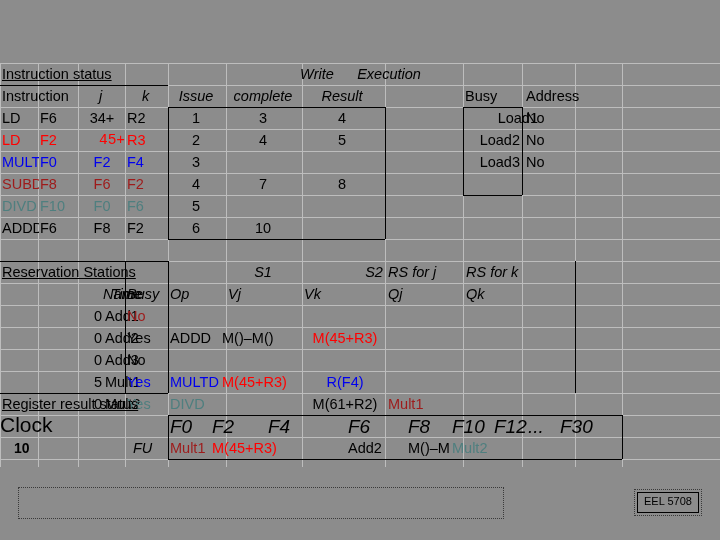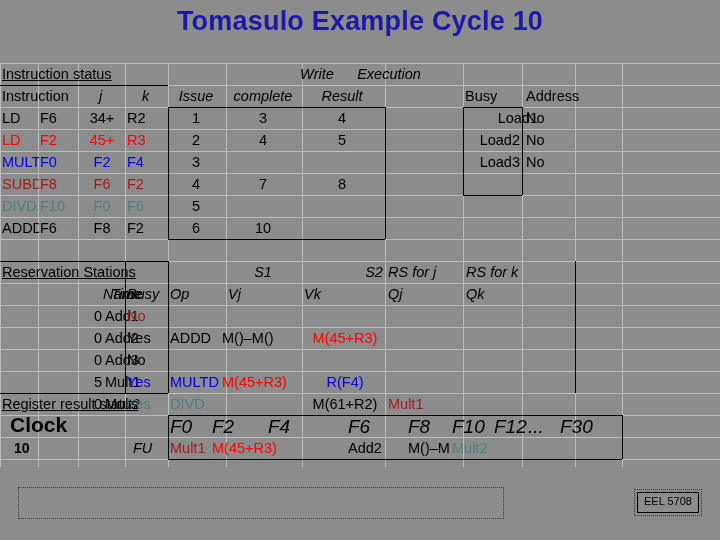--- a/index.html
+++ b/index.html
@@ -79,21 +79,20 @@
   .eel-dots{
     position:absolute;left:634px;top:489px;width:68px;height:27px;
     border:1px dotted #3a3a3a;box-sizing:border-box;
   }
 </style>
 </head>
 <body>
 
 <div class="slide">
 
-  <div class="title">Tomasulo Example Cycle 10</div>
 
   <div class="sheet">
 
     <div id="grid-layer">
         <div class="vline" style="left: 0px;"></div>
         <div class="vline" style="left: 38px;"></div>
         <div class="vline" style="left: 78px;"></div>
         <div class="vline" style="left: 125px;"></div>
         <div class="vline" style="left: 168px;"></div>
         <div class="vline" style="left: 226px;"></div>
@@ -153,21 +152,21 @@
         <div class="cell it ctr" style="left: 302px; top: 24px; width: 80px;">Result</div>
         <div class="cell c-black" style="left: 2px; top: 46px; width: 37px;">LD</div>
         <div class="cell c-black" style="left: 40px; top: 46px; width: 37px;">F6</div>
         <div class="cell c-black ctr" style="left: 80px; top: 46px; width: 44px;">34+</div>
         <div class="cell c-black" style="left: 127px; top: 46px; width: 40px;">R2</div>
         <div class="cell c-black ctr" style="left: 168px; top: 46px; width: 56px;">1</div>
         <div class="cell c-black ctr" style="left: 226px; top: 46px; width: 74px;">3</div>
         <div class="cell c-black ctr" style="left: 302px; top: 46px; width: 80px;">4</div>
         <div class="cell c-red" style="left: 2px; top: 68px; width: 37px;">LD</div>
         <div class="cell c-red" style="left: 40px; top: 68px; width: 37px;">F2</div>
-        <div class="cell c-red ctr" style="left: 80px; top: 68px; width: 44px;">45+</div>
+        <div class="cell c-red ctr" style="left: 80px; top: 68px; width: 64px; font-family: Liberation Mono, monospace;">45+</div>
         <div class="cell c-red" style="left: 127px; top: 68px; width: 40px;">R3</div>
         <div class="cell c-black ctr" style="left: 168px; top: 68px; width: 56px;">2</div>
         <div class="cell c-black ctr" style="left: 226px; top: 68px; width: 74px;">4</div>
         <div class="cell c-black ctr" style="left: 302px; top: 68px; width: 80px;">5</div>
         <div class="cell c-blue" style="left: 2px; top: 90px; width: 37px;">MULTD</div>
         <div class="cell c-blue" style="left: 40px; top: 90px; width: 37px;">F0</div>
         <div class="cell c-blue ctr" style="left: 80px; top: 90px; width: 44px;">F2</div>
         <div class="cell c-blue" style="left: 127px; top: 90px; width: 40px;">F4</div>
         <div class="cell c-black ctr" style="left: 168px; top: 90px; width: 56px;">3</div>
         <div class="cell c-black ctr" style="left: 226px; top: 90px; width: 74px;"></div>
@@ -251,21 +250,21 @@
         <div class="cell c-black" style="left: 466px; top: 310px; width: 74px;"></div>
         <div class="cell rgt" style="left: 62px; top: 332px; width: 40px;">0</div>
         <div class="cell " style="left: 105px; top: 332px; width: 44px;">Mult2</div>
         <div class="cell c-teal" style="left: 127px; top: 332px; width: 40px;">Yes</div>
         <div class="cell c-teal" style="left: 170px; top: 332px; width: 50px;">DIVD</div>
         <div class="cell c-black" style="left: 222px; top: 332px; width: 80px;"></div>
         <div class="cell c-black ctr" style="left: 304px; top: 332px; width: 82px;">M(61+R2)</div>
         <div class="cell c-dred" style="left: 388px; top: 332px; width: 74px;">Mult1</div>
         <div class="cell c-black" style="left: 466px; top: 332px; width: 74px;"></div>
         <div class="cell und" style="left: 2px; top: 332px; width: 166px;">Register result status</div>
-        <div class="cell " style="left: 10px; top: 352px; width: 140px; font-size: 21px; font-weight: bold;">Clock</div>
+        <div class="cell " style="left: 0; top: 352px; width: 140px; font-size: 21px;">Clock</div>
         <div class="cell bold" style="left: 14px; top: 376px; width: 60px; font-size: 14px;">10</div>
         <div class="cell it" style="left: 133px; top: 376px; width: 32px;">FU</div>
         <div class="cell it" style="left: 170px; top: 354px; width: 42px; font-size: 19px;">F0</div>
         <div class="cell it" style="left: 212px; top: 354px; width: 56px; font-size: 19px;">F2</div>
         <div class="cell it" style="left: 268px; top: 354px; width: 80px; font-size: 19px;">F4</div>
         <div class="cell it" style="left: 348px; top: 354px; width: 60px; font-size: 19px;">F6</div>
         <div class="cell it" style="left: 408px; top: 354px; width: 44px; font-size: 19px;">F8</div>
         <div class="cell it" style="left: 452px; top: 354px; width: 42px; font-size: 19px;">F10</div>
         <div class="cell it" style="left: 494px; top: 354px; width: 34px; font-size: 19px;">F12</div>
         <div class="cell it" style="left: 528px; top: 354px; width: 32px; font-size: 19px;">...</div>

